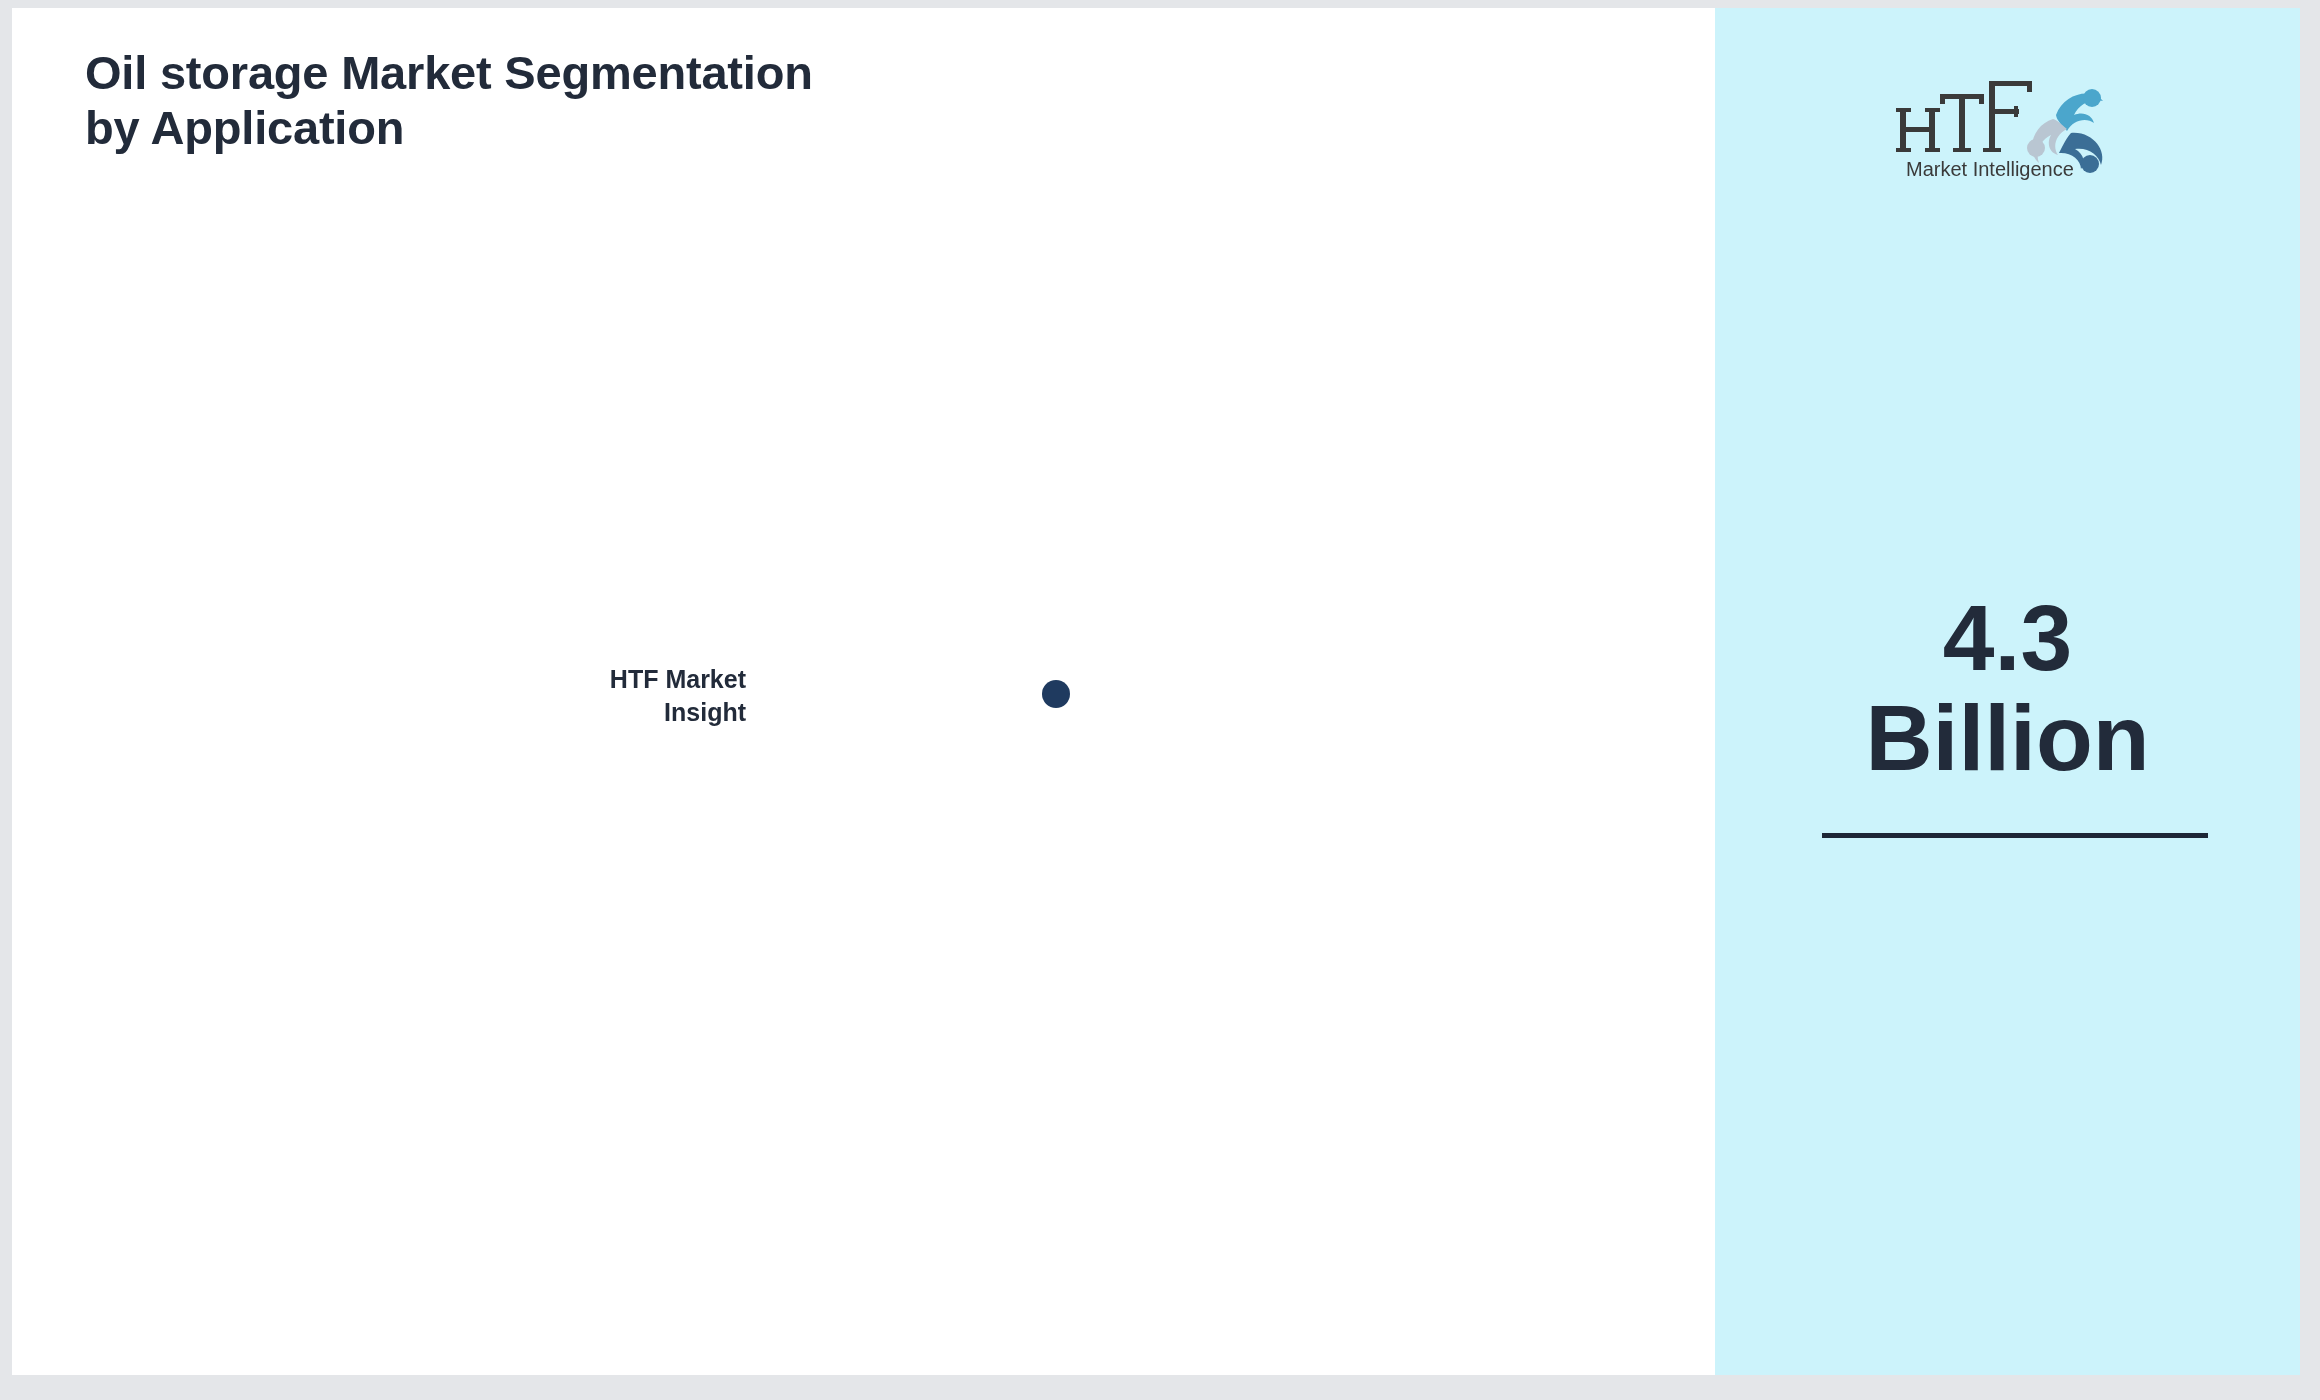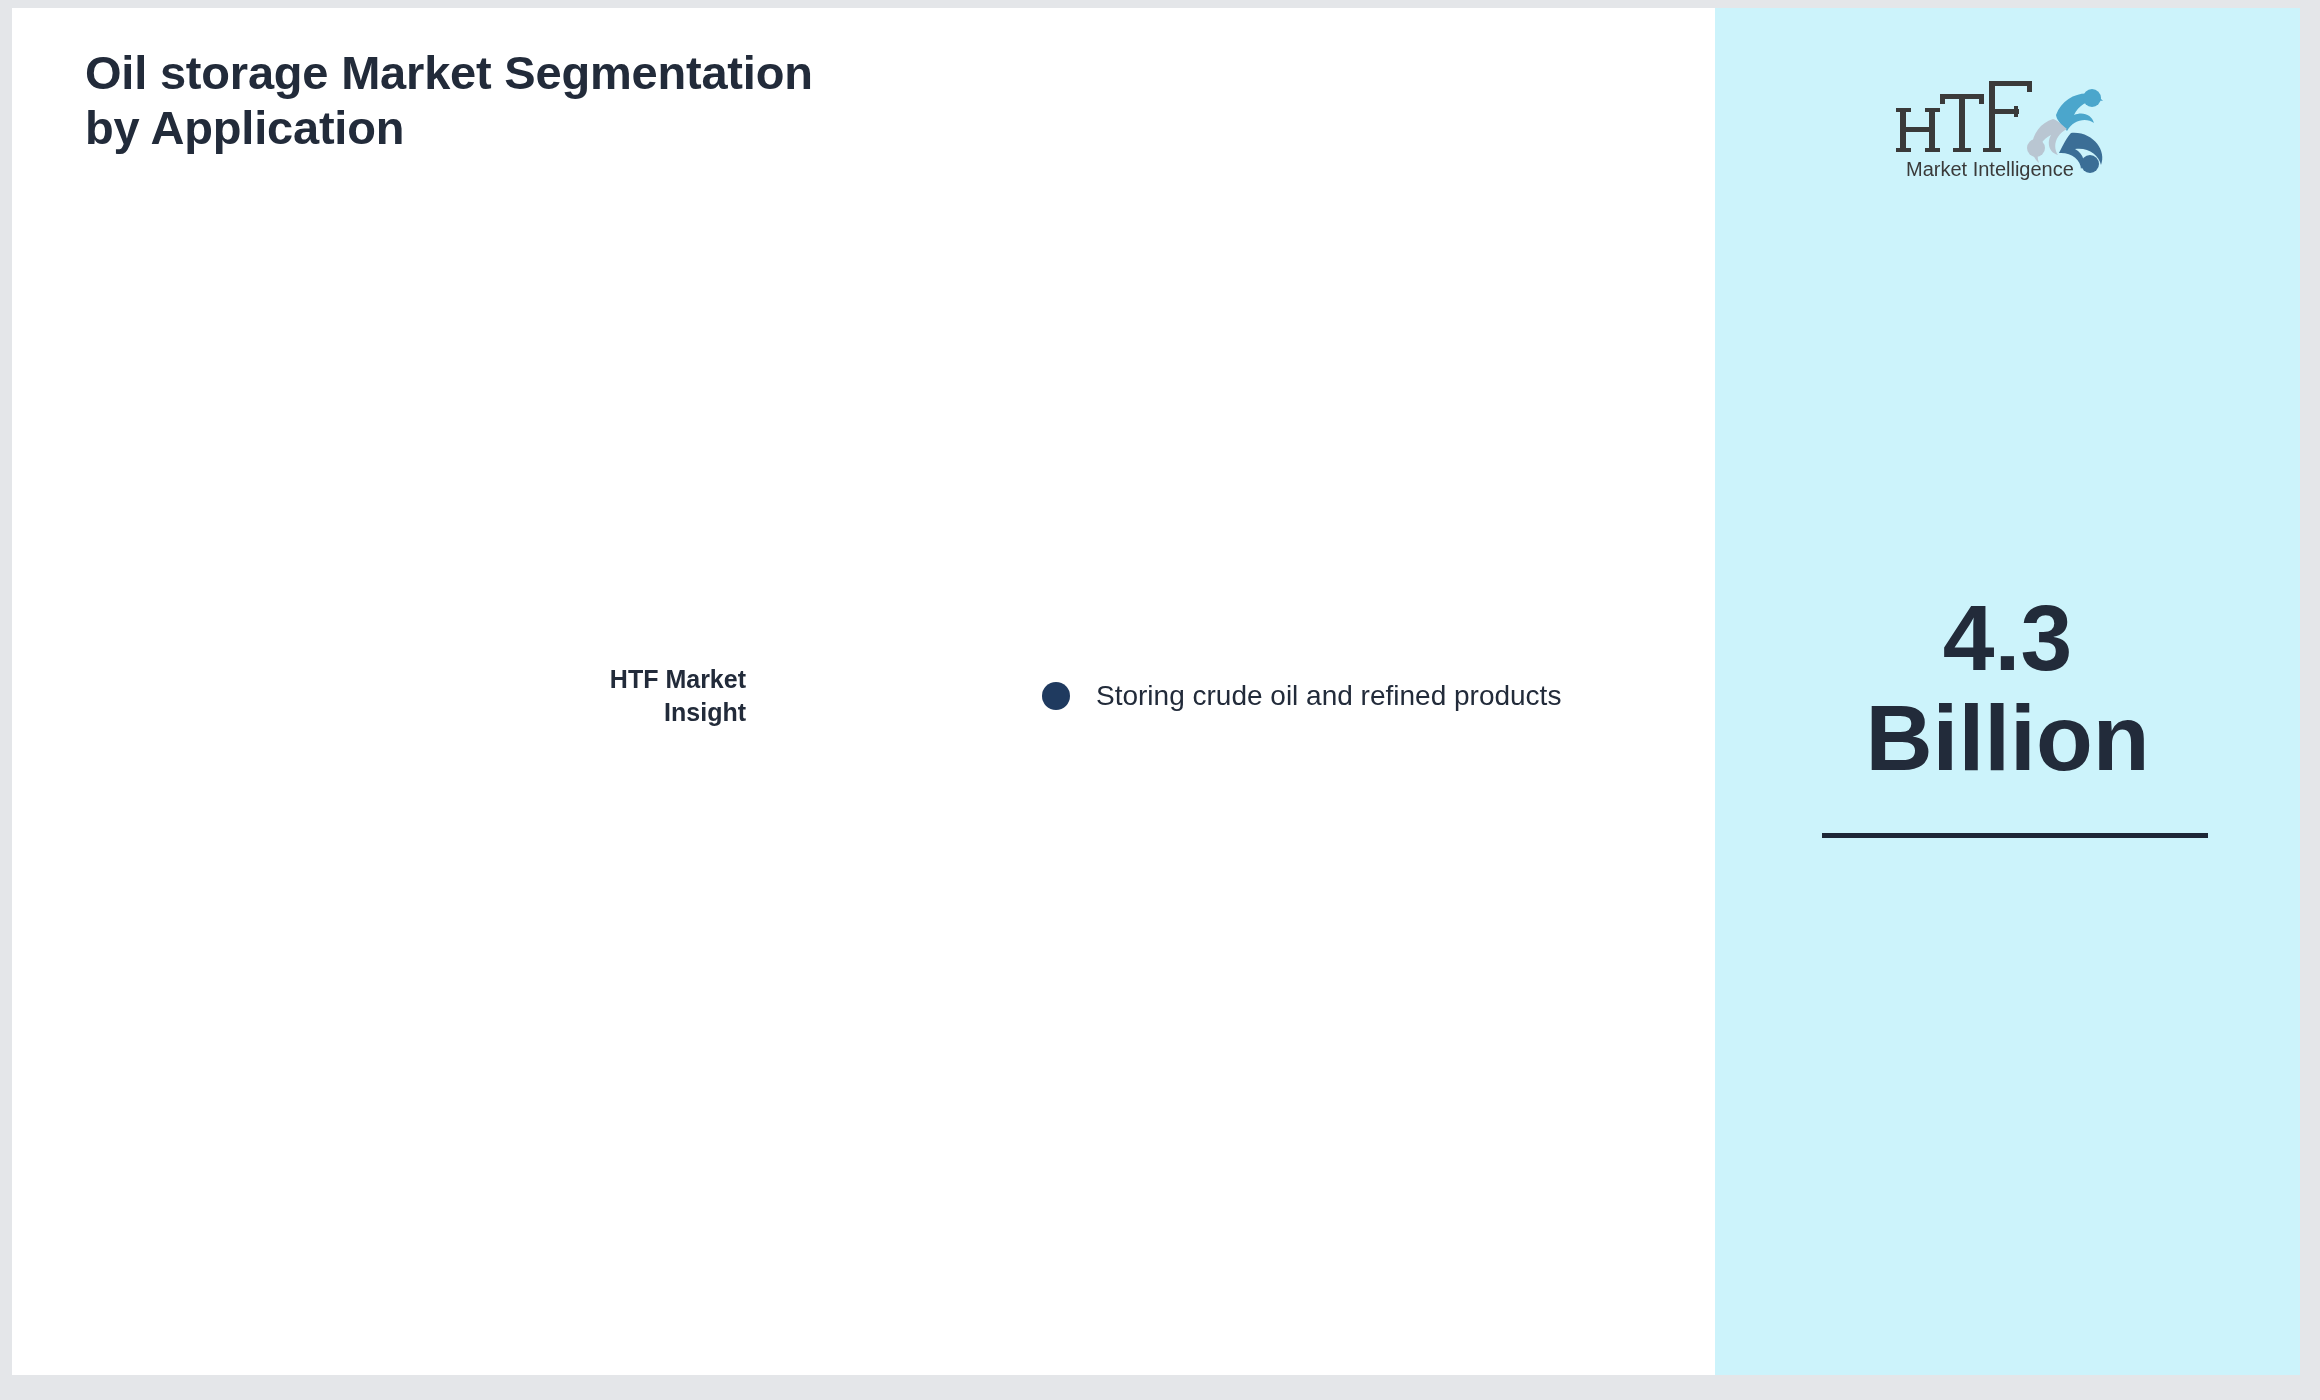--- a/index.html
+++ b/index.html
@@ -172,21 +172,20 @@
     <div class="chart-area">
 
       <div class="pie"></div>
 
       <div class="pie-center-label">HTF Market
 Insight</div>
 
       <div class="legend">
         <div class="legend-item">
           <span class="legend-swatch"></span>
-          <span class="legend-label">Storing crude oil and refined products</span>
         </div>
       </div>
 
     </div>
   </div>
 
   <div class="stat-panel">
 
     <div class="logo">
       <svg width="230" height="120" viewBox="0 0 230 120" xmlns="http://www.w3.org/2000/svg">

